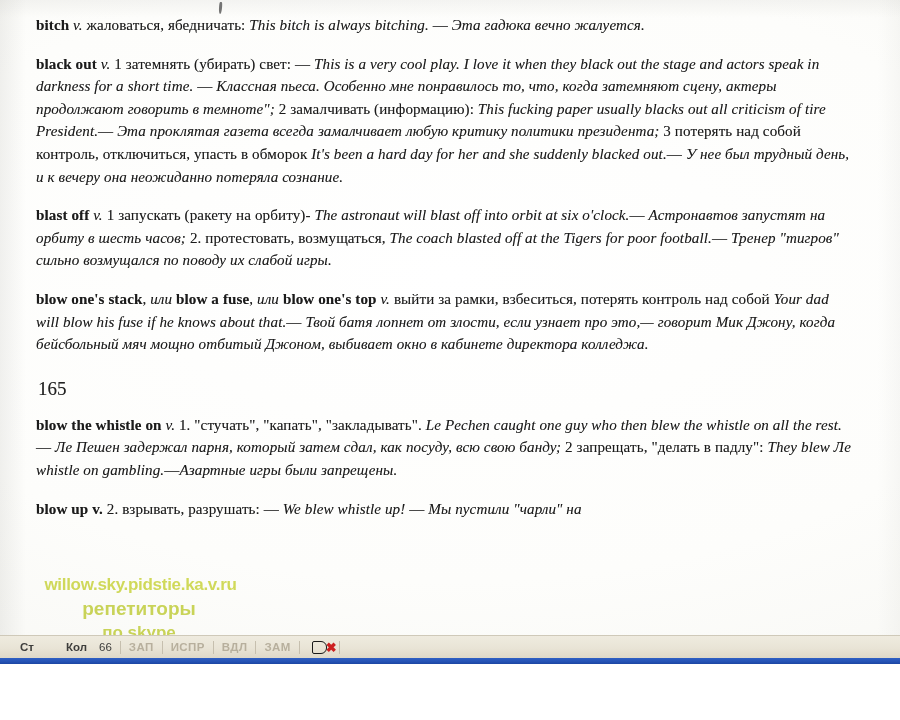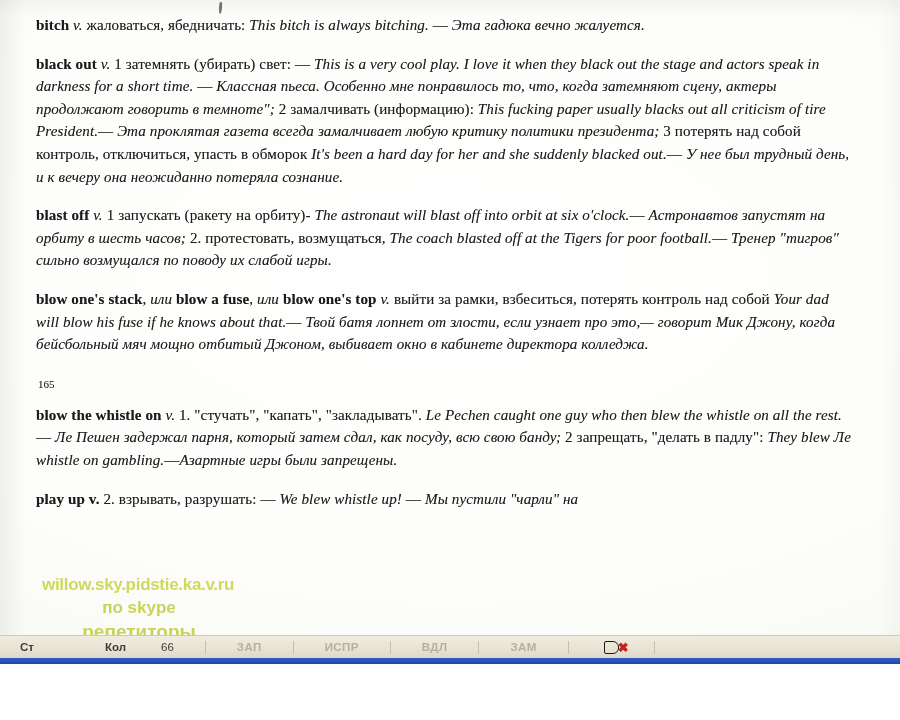--- a/index.html
+++ b/index.html
@@ -84,21 +84,21 @@
   }
   .entry .it {           
     font-style: italic;
   }
   .entry .ru {           
     font-style: normal;
   }
 
   #page-number {
     margin: 22px 0 14px 2px;
-    font-size: 11px;
+    font-size: 19px;
     color: #222;
     font-family: "Liberation Serif", serif;
     text-shadow: 0 0 .6px rgba(60,60,60,.4);
   }
 
   
   #watermark {
     position: absolute;
     left: 24px;
     top: 576px;
@@ -110,22 +110,22 @@
   #watermark .wm-line {
     font-family: "Liberation Sans", sans-serif;
     font-weight: bold;
     line-height: 1.0;
     opacity: .72;
   }
   #watermark .wm-1 {
     font-size: 17px;
     color: #c3cf1e;
     letter-spacing: -0.3px;
-    text-align: left;
-    margin-left: 18px;
+    text-align: center;
+    margin-left: 3px;
   }
   #watermark .wm-2 {
     font-size: 19px;
     color: #b9c81b;
     letter-spacing: 0px;
     margin-top: 6px;
   }
   #watermark .wm-3 {
     font-size: 17px;
     color: #b9c81b;
@@ -140,21 +140,20 @@
     bottom: 6px;
     width: 900px;
     height: 22px;
     background: linear-gradient(to bottom, #efebdf 0%, #e9e4d6 55%, #ded8c8 100%);
     border-top: 1px solid #cfc9b9;
     display: flex;
     align-items: center;
     font-family: "Liberation Sans", sans-serif;
     font-size: 11.5px;
     color: #2b2b2b;
-    gap: 23px;
   }
   #taskbar-strip {
     position: absolute;
     left: 0;
     bottom: 0;
     width: 900px;
     height: 6px;
     background: linear-gradient(to bottom, #2f5fc4 0%, #2452b4 60%, #1b45a2 100%);
   }
   .sb-cell {
@@ -166,21 +165,21 @@
     color: #b2aa97;
     font-weight: bold;
     letter-spacing: .4px;
   }
   .sb-sep {
     width: 1px;
     height: 13px;
     background: #c6bfae;
     margin: 0 2px;
   }
-  #sb-col { margin-left: 36px; font-weight: bold; }
+  #sb-col { margin-left: 20px; font-weight: bold; }
   #sb-line { margin-left: 14px; font-weight: bold; }
   #sb-spell {
     margin-left: 10px;
     display: flex;
     align-items: center;
     gap: 1px;
   }
   #sb-spell .book {
     display: inline-block;
     width: 13px;
@@ -208,27 +207,27 @@
 
     <div id="entry-list">
       <p class="entry"><span class="hw">bitch</span> <span class="it">v.</span> <span class="ru">жаловаться, ябедничать:</span> <span class="it">This bitch is always bitching.</span> — <span class="it">Эта гадюка вечно жалуется.</span></p>
       <p class="entry"><span class="hw">black out</span> <span class="it">v.</span> <span class="ru">1 затемнять (убирать) свет: —</span> <span class="it">This is a very cool play. I love it when they black out the stage and actors speak in darkness for a short time.</span> — <span class="it">Классная пьеса. Особенно мне понравилось то, что, когда затемняют сцену, актеры продолжают говорить в темноте";</span> <span class="ru">2 замалчивать (информацию):</span> <span class="it">This fucking paper usually blacks out all criticism of tire President.</span>— <span class="it">Эта проклятая газета всегда замалчивает любую критику политики президента;</span> <span class="ru">3 потерять над собой контроль, отключиться, упасть в обморок</span> <span class="it">It's been a hard day for her and she suddenly blacked out.</span>— <span class="it">У нее был трудный день, и к вечеру она неожиданно потеряла сознание.</span></p>
       <p class="entry"><span class="hw">blast off</span> <span class="it">v.</span> <span class="ru">1 запускать (ракету на орбиту)-</span> <span class="it">The astronaut will blast off into orbit at six o'clock.</span>— <span class="it">Астронавтов запустят на орбиту в шесть часов;</span> <span class="ru">2. протестовать, возмущаться,</span> <span class="it">The coach blasted off at the Tigers for poor football.</span>— <span class="it">Тренер "тигров" сильно возмущался по поводу их слабой игры.</span></p>
       <p class="entry"><span class="hw">blow one's stack</span>, <span class="it">или</span> <span class="hw">blow a fuse</span>, <span class="it">или</span> <span class="hw">blow one's top</span> <span class="it">v.</span> <span class="ru">выйти за рамки, взбеситься, потерять контроль над собой</span> <span class="it">Your dad will blow his fuse if he knows about that.</span>— <span class="it">Твой батя лопнет от злости, если узнает про это,— говорит Мик Джону, когда бейсбольный мяч мощно отбитый Джоном, выбивает окно в кабинете директора колледжа.</span></p>
 
       <div id="page-number">165</div>
 
       <p class="entry"><span class="hw">blow the whistle on</span> <span class="it">v.</span> <span class="ru">1. "стучать", "капать", "закладывать".</span> <span class="it">Le Pechen caught one guy who then blew the whistle on all the rest.</span>— <span class="it">Ле Пешен задержал парня, который затем сдал, как посуду, всю свою банду;</span> <span class="ru">2 запрещать, "делать в падлу":</span> <span class="it">They blew Ле whistle on gambling.</span>—<span class="it">Азартные игры были запрещены.</span></p>
-      <p class="entry"><span class="hw">play up v.</span> <span class="ru">2. взрывать, разрушать: —</span> <span class="it">We blew whistle up!</span> — <span class="it">Мы пустили "чарли" на</span></p>
+      <p class="entry"><span class="hw">blow up v.</span> <span class="ru">2. взрывать, разрушать: —</span> <span class="it">We blew whistle up!</span> — <span class="it">Мы пустили "чарли" на</span></p>
     </div>
 
     <div id="watermark">
       <div class="wm-line wm-1">willow.sky.pidstie.ka.v.ru</div>
+      <div class="wm-line wm-2">репетиторы</div>
       <div class="wm-line wm-3">по skype</div>
-      <div class="wm-line wm-2">репетиторы</div>
     </div>
 
   </div>
 
   <div id="status-bar">
     <div class="sb-cell" id="sb-line">Ст</div>
     <div class="sb-cell" id="sb-col">Кол</div>
     <div class="sb-cell">66</div>
 
     <div class="sb-sep"></div>

